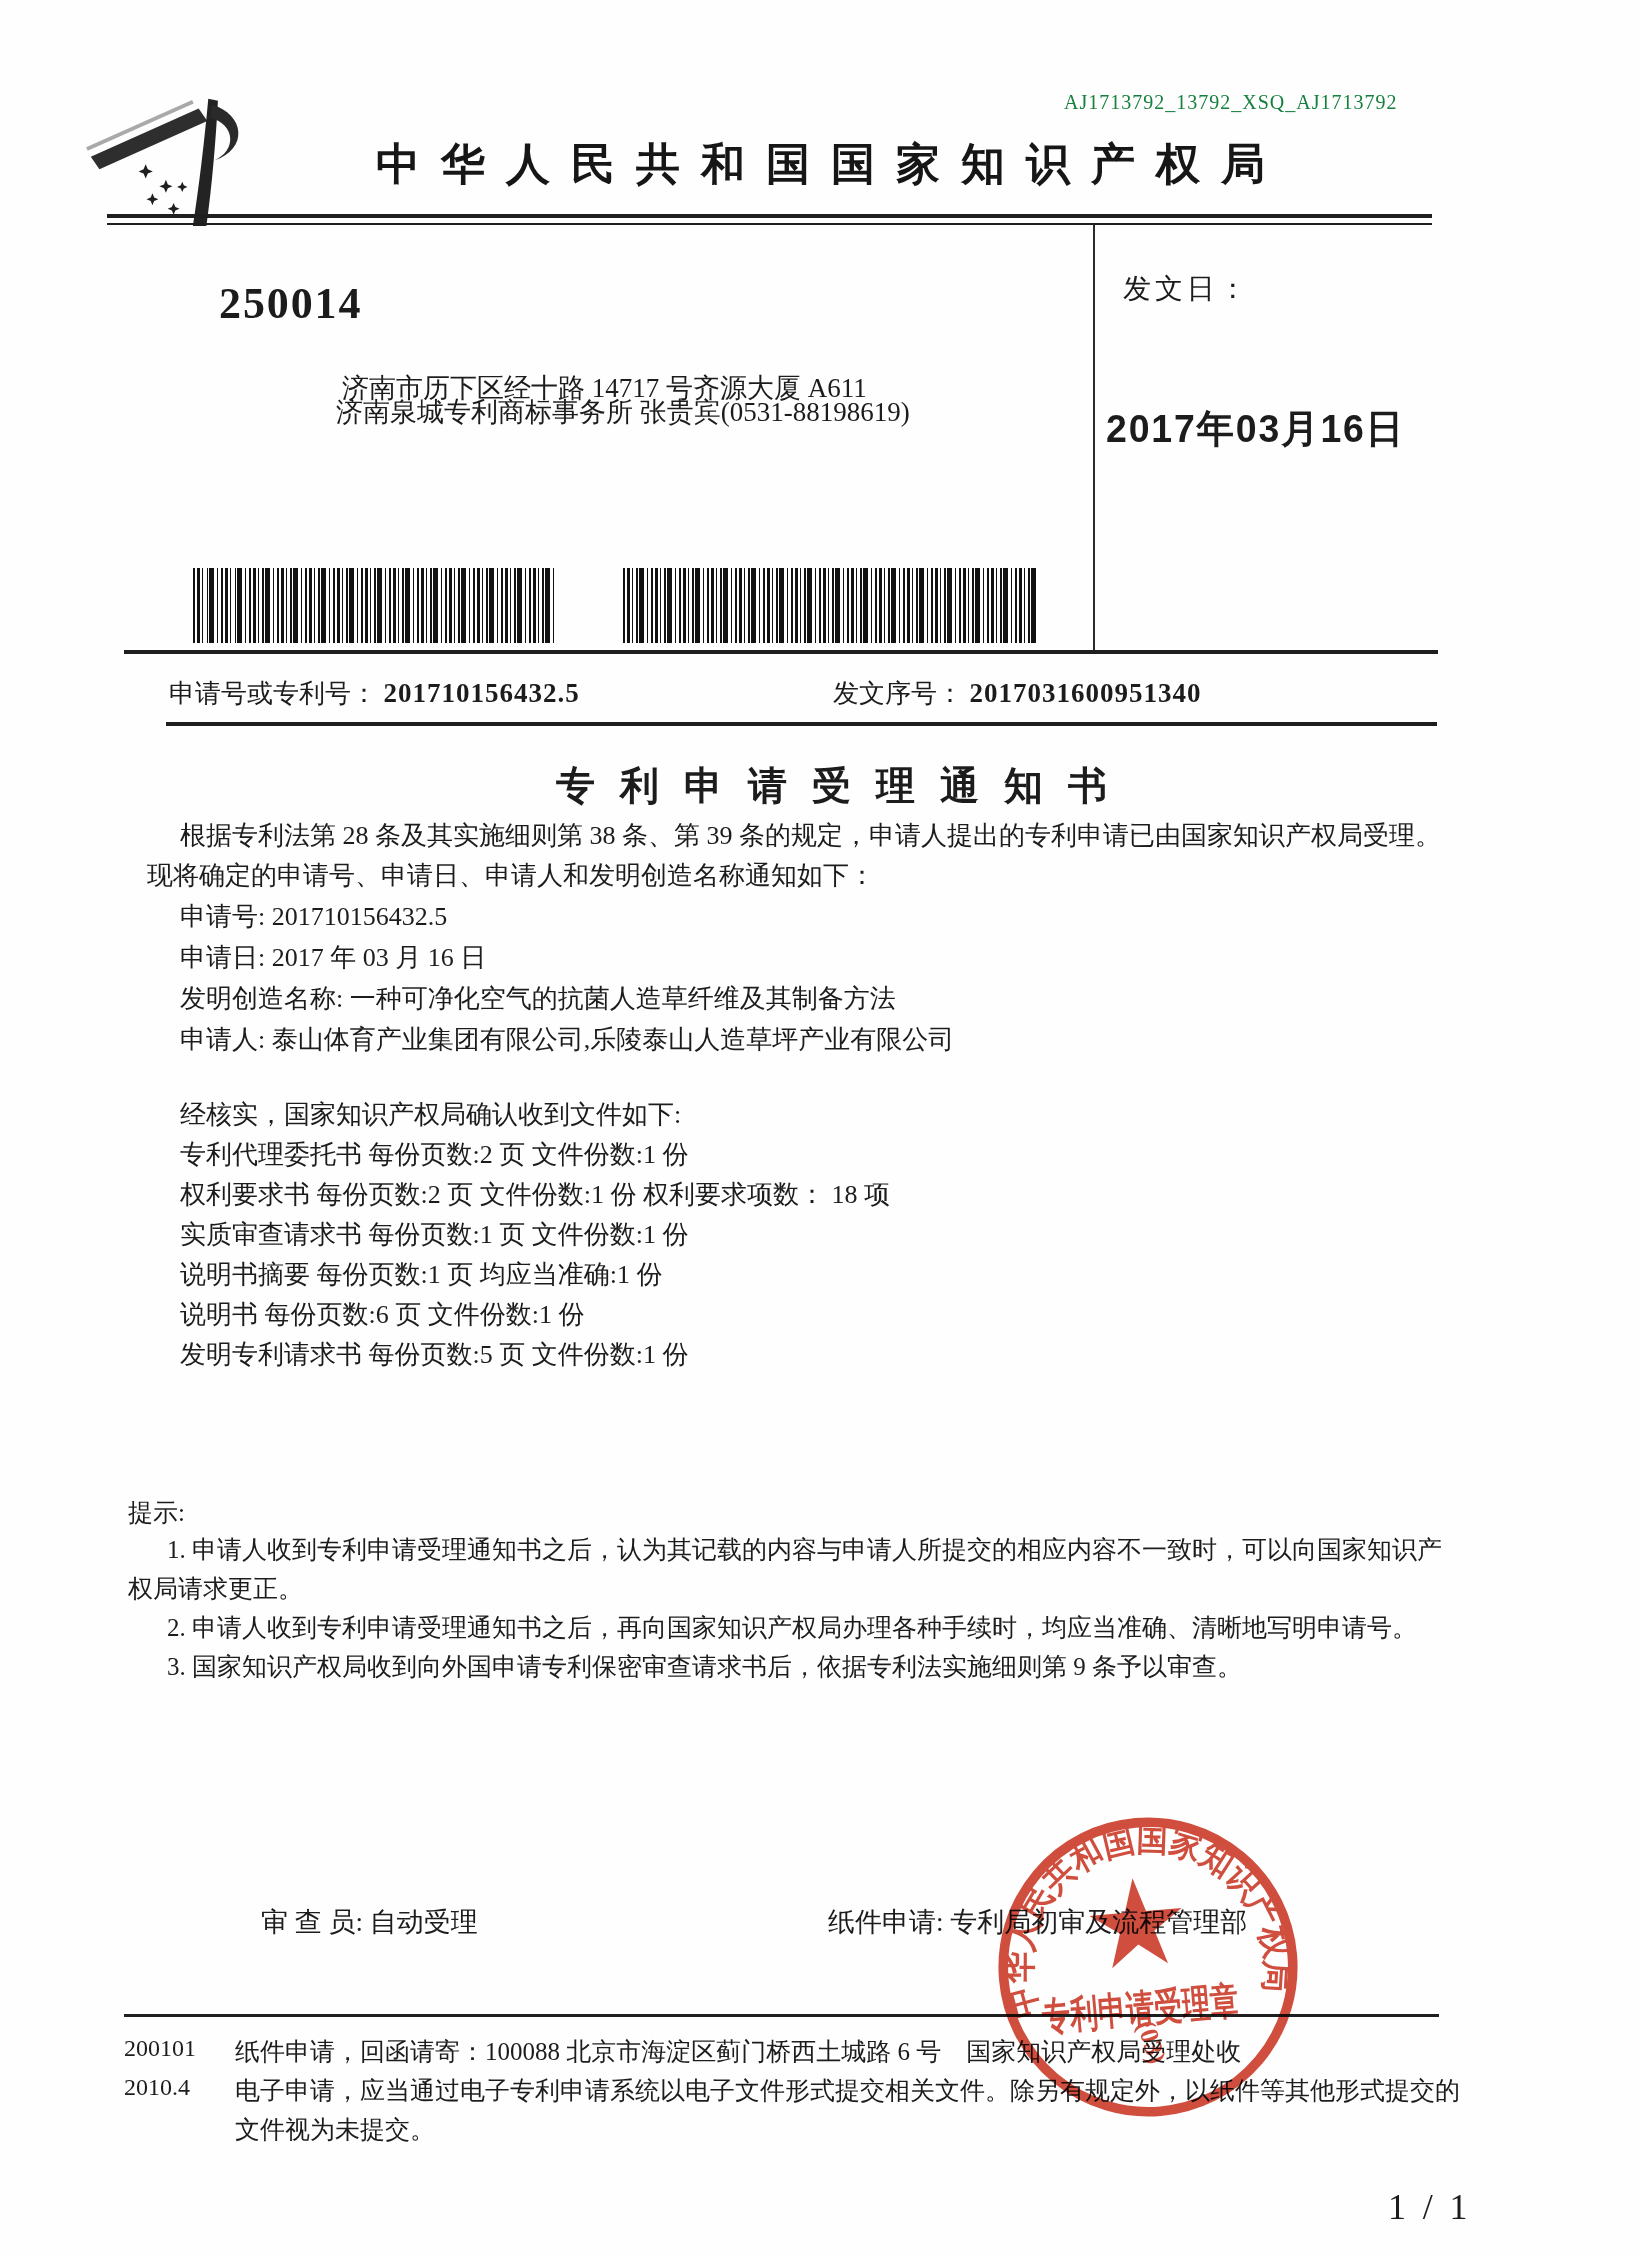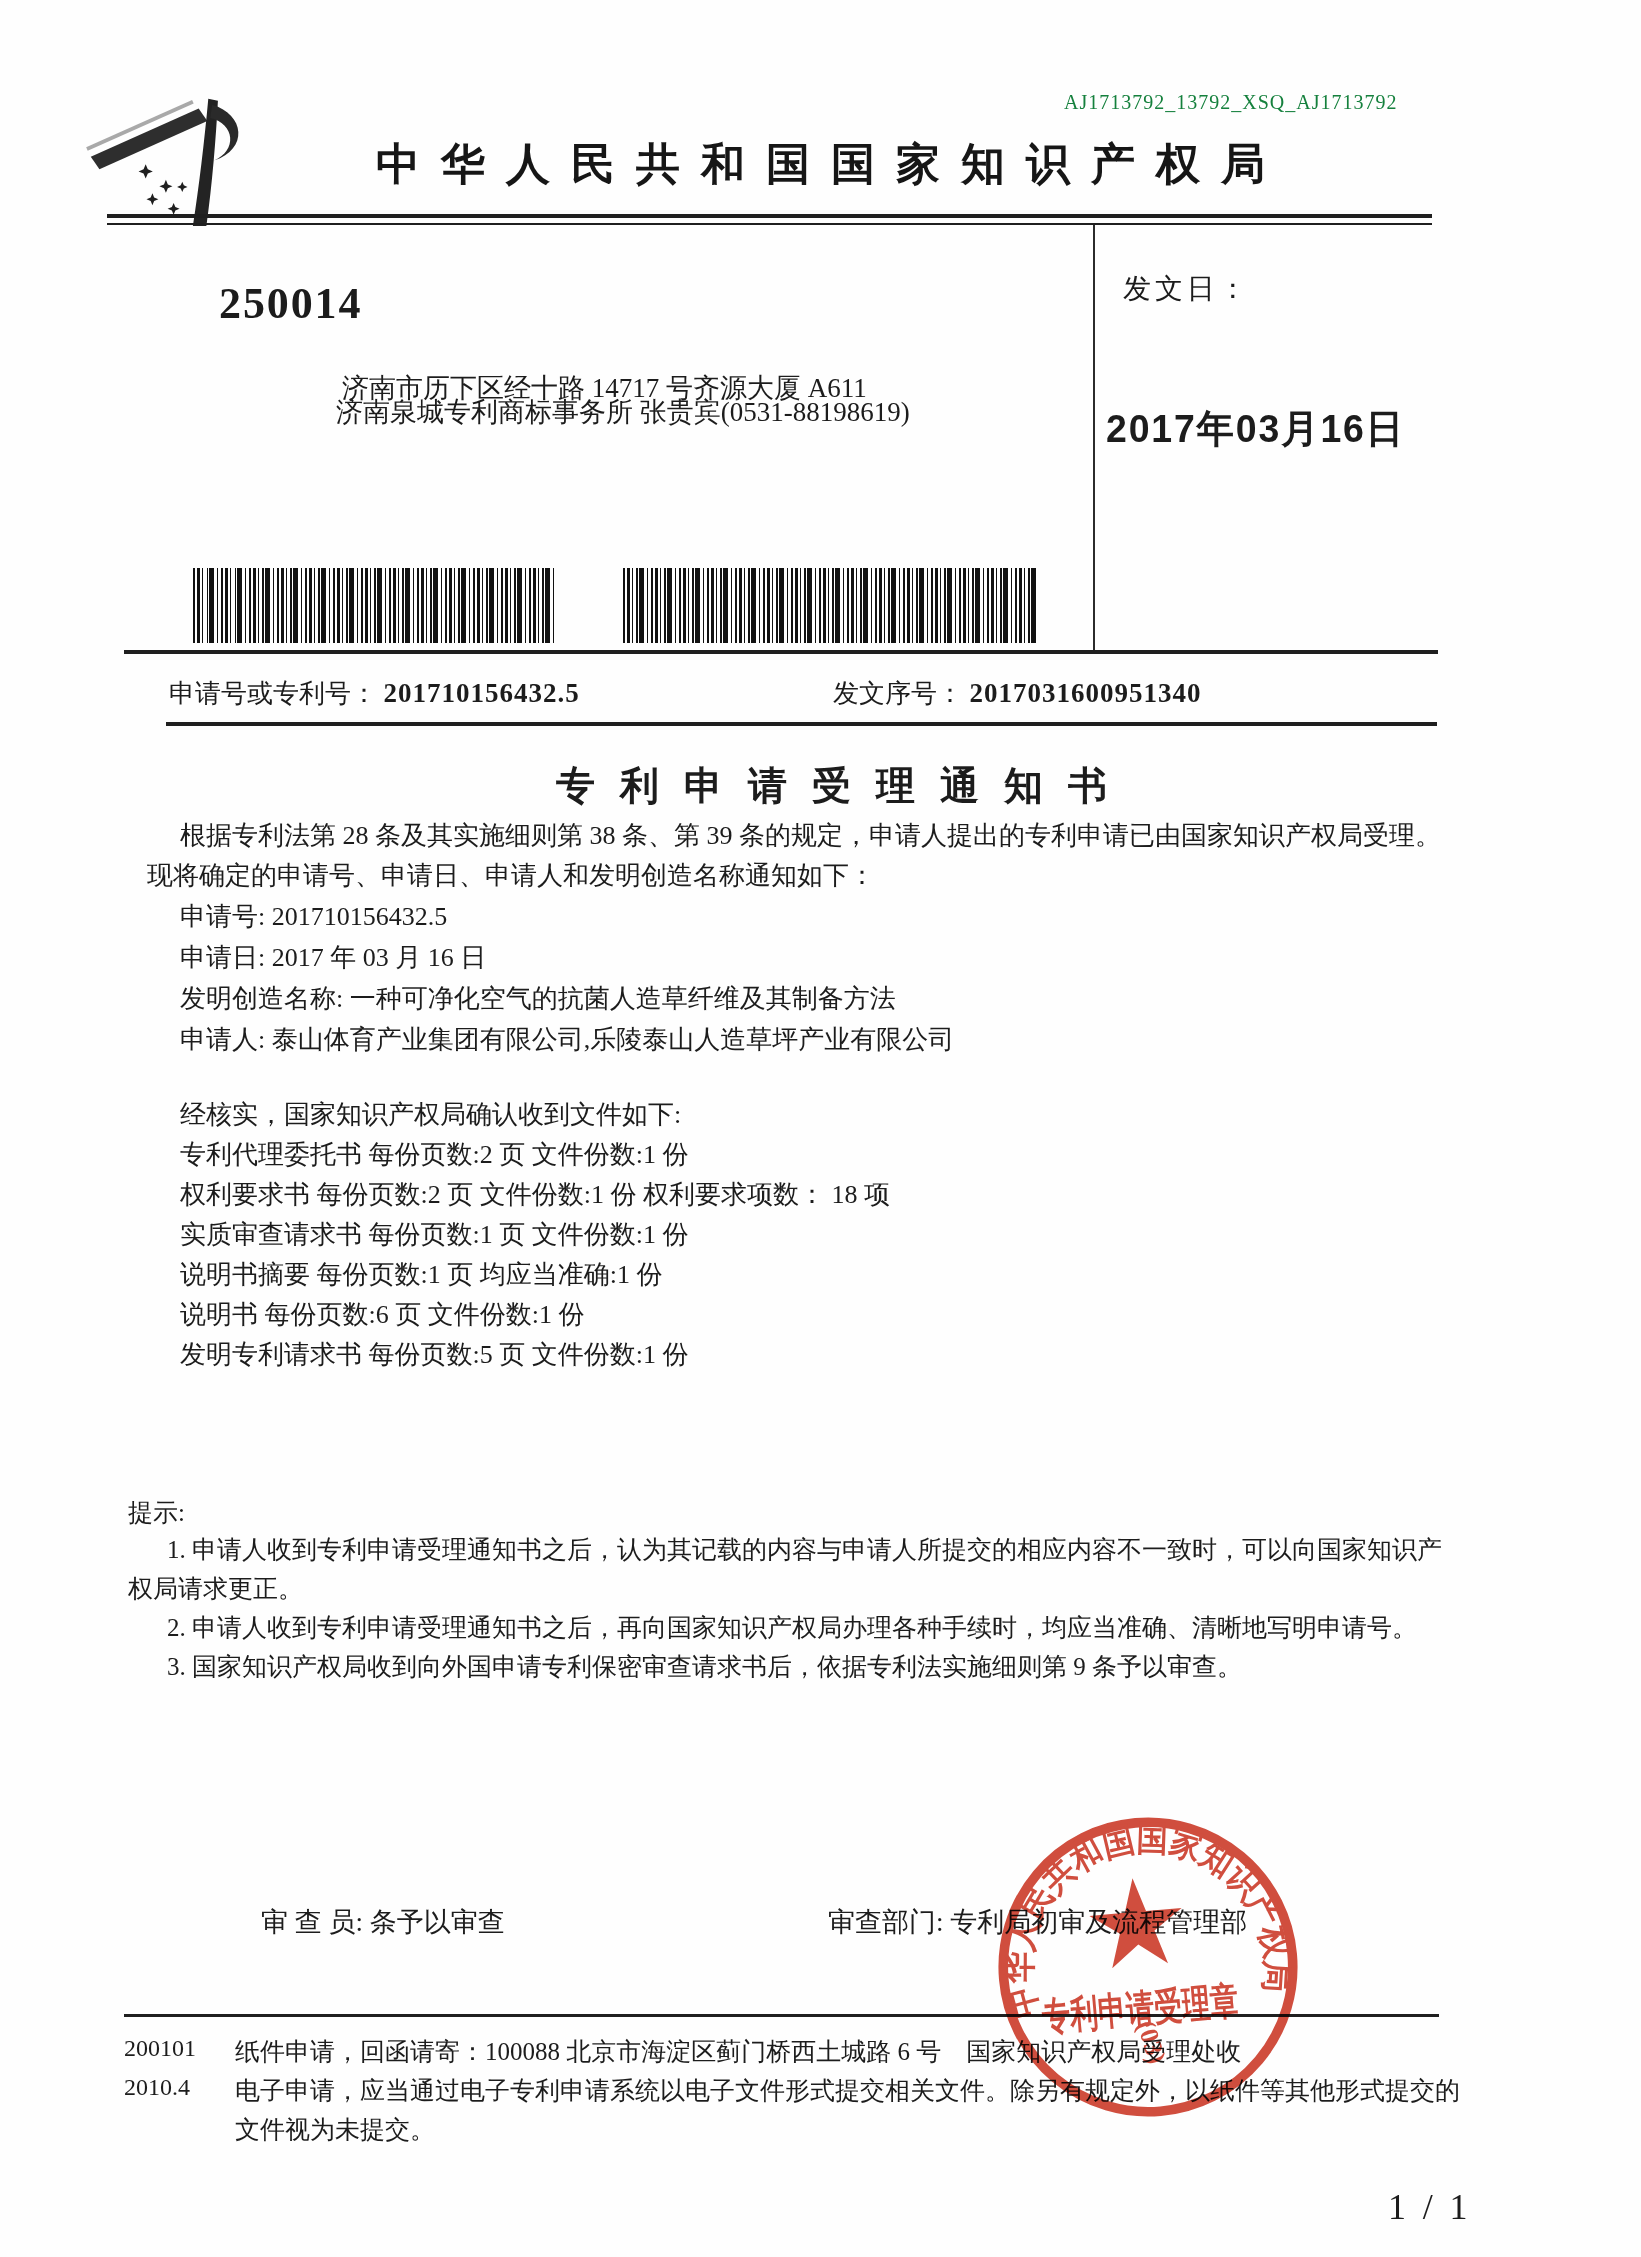--- a/index.html
+++ b/index.html
@@ -135,24 +135,24 @@
 
   <div class="abs notes">
     <div class="label">提示:</div>
     <div class="item">1. 申请人收到专利申请受理通知书之后，认为其记载的内容与申请人所提交的相应内容不一致时，可以向国家知识产权局请求更正。</div>
     <div class="item">2. 申请人收到专利申请受理通知书之后，再向国家知识产权局办理各种手续时，均应当准确、清晰地写明申请号。</div>
     <div class="item">3. 国家知识产权局收到向外国申请专利保密审查请求书后，依据专利法实施细则第 9 条予以审查。</div>
   </div>
 
   <div class="abs sig-left">
     <span>审 查 员: </span>
-    <span>条予以审查</span>
+    <span>自动受理</span>
   </div>
   <div class="abs sig-right">
-    <span>审查部门: </span>
+    <span>纸件申请: </span>
     <span>专利局初审及流程管理部</span>
   </div>
 
   <div class="abs rule hr-foot"></div>
 
   <svg class="abs stamp" viewBox="0 0 342 345">
     <g transform="rotate(-5 171 172)" fill="none">
       <circle cx="171" cy="172" r="150" stroke="#cc3a29" stroke-width="10"></circle>
       <path id="ringArc" d="M 56 214 A 122 122 0 1 1 286 214" fill="none"></path>
       <text font-size="37" font-weight="bold" fill="#cc3a29" font-family="Liberation Serif, DejaVu Serif, serif">

